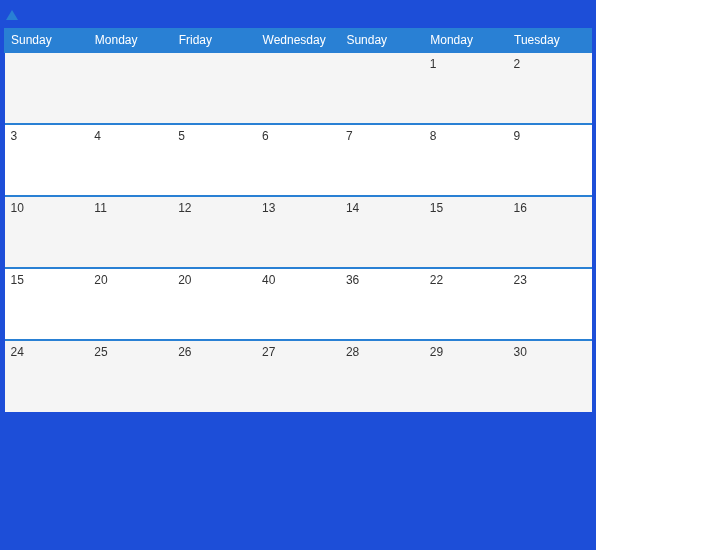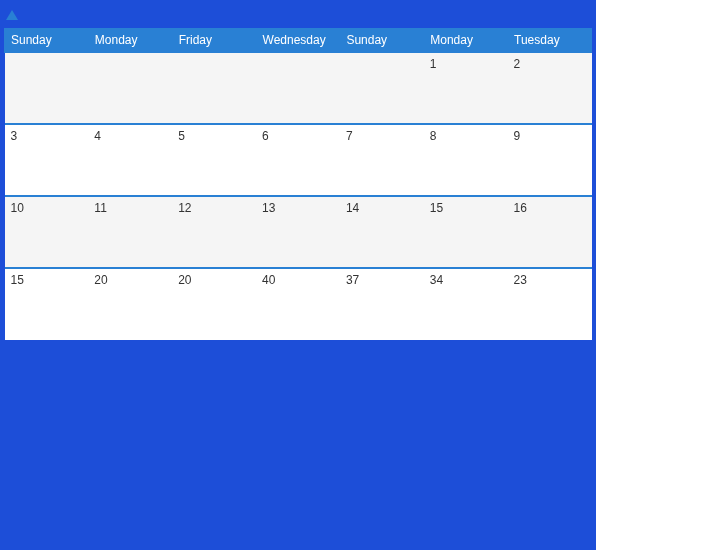--- a/index.html
+++ b/index.html
@@ -185,19 +185,28 @@
           <td><span class="day-num">13</span></td>
           <td><span class="day-num">14</span></td>
           <td><span class="day-num">15</span></td>
           <td><span class="day-num">16</span></td>
         </tr>
         <tr>
           <td><span class="day-num">15</span></td>
           <td><span class="day-num">20</span></td>
           <td><span class="day-num">20</span></td>
           <td><span class="day-num">40</span></td>
-          <td><span class="day-num">37</span></td>
-          <td><span class="day-num">34</span></td>
+          <td><span class="day-num">36</span></td>
+          <td><span class="day-num">22</span></td>
           <td><span class="day-num">23</span></td>
+        </tr>
+        <tr>
+          <td><span class="day-num">24</span></td>
+          <td><span class="day-num">25</span></td>
+          <td><span class="day-num">26</span></td>
+          <td><span class="day-num">27</span></td>
+          <td><span class="day-num">28</span></td>
+          <td><span class="day-num">29</span></td>
+          <td><span class="day-num">30</span></td>
         </tr>
       </tbody>
   </table>
 </div>
 
 </body></html>

